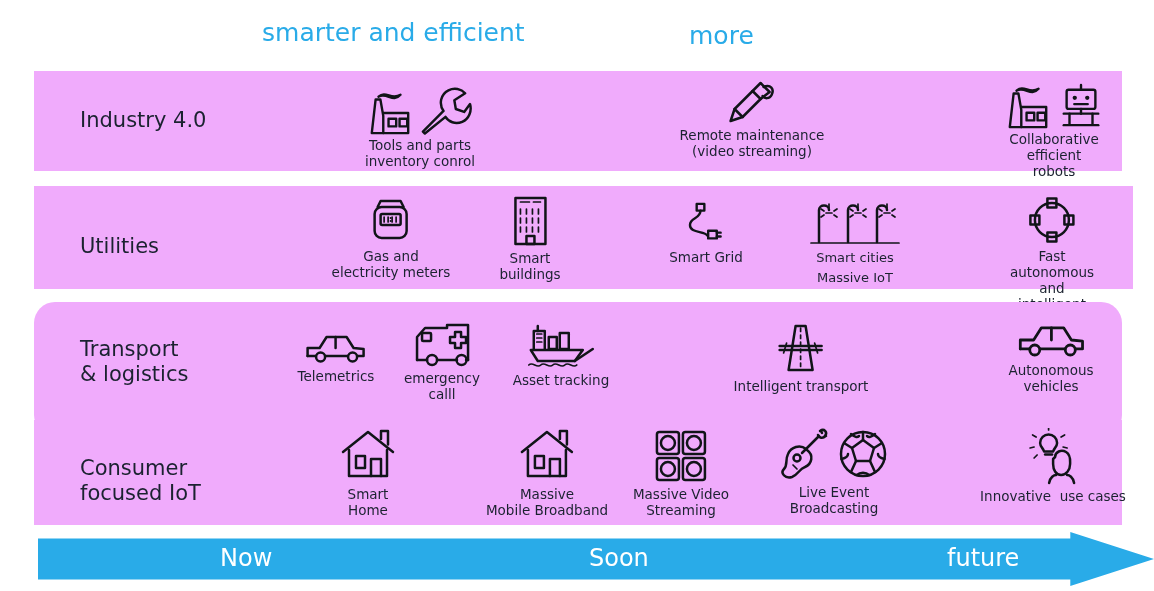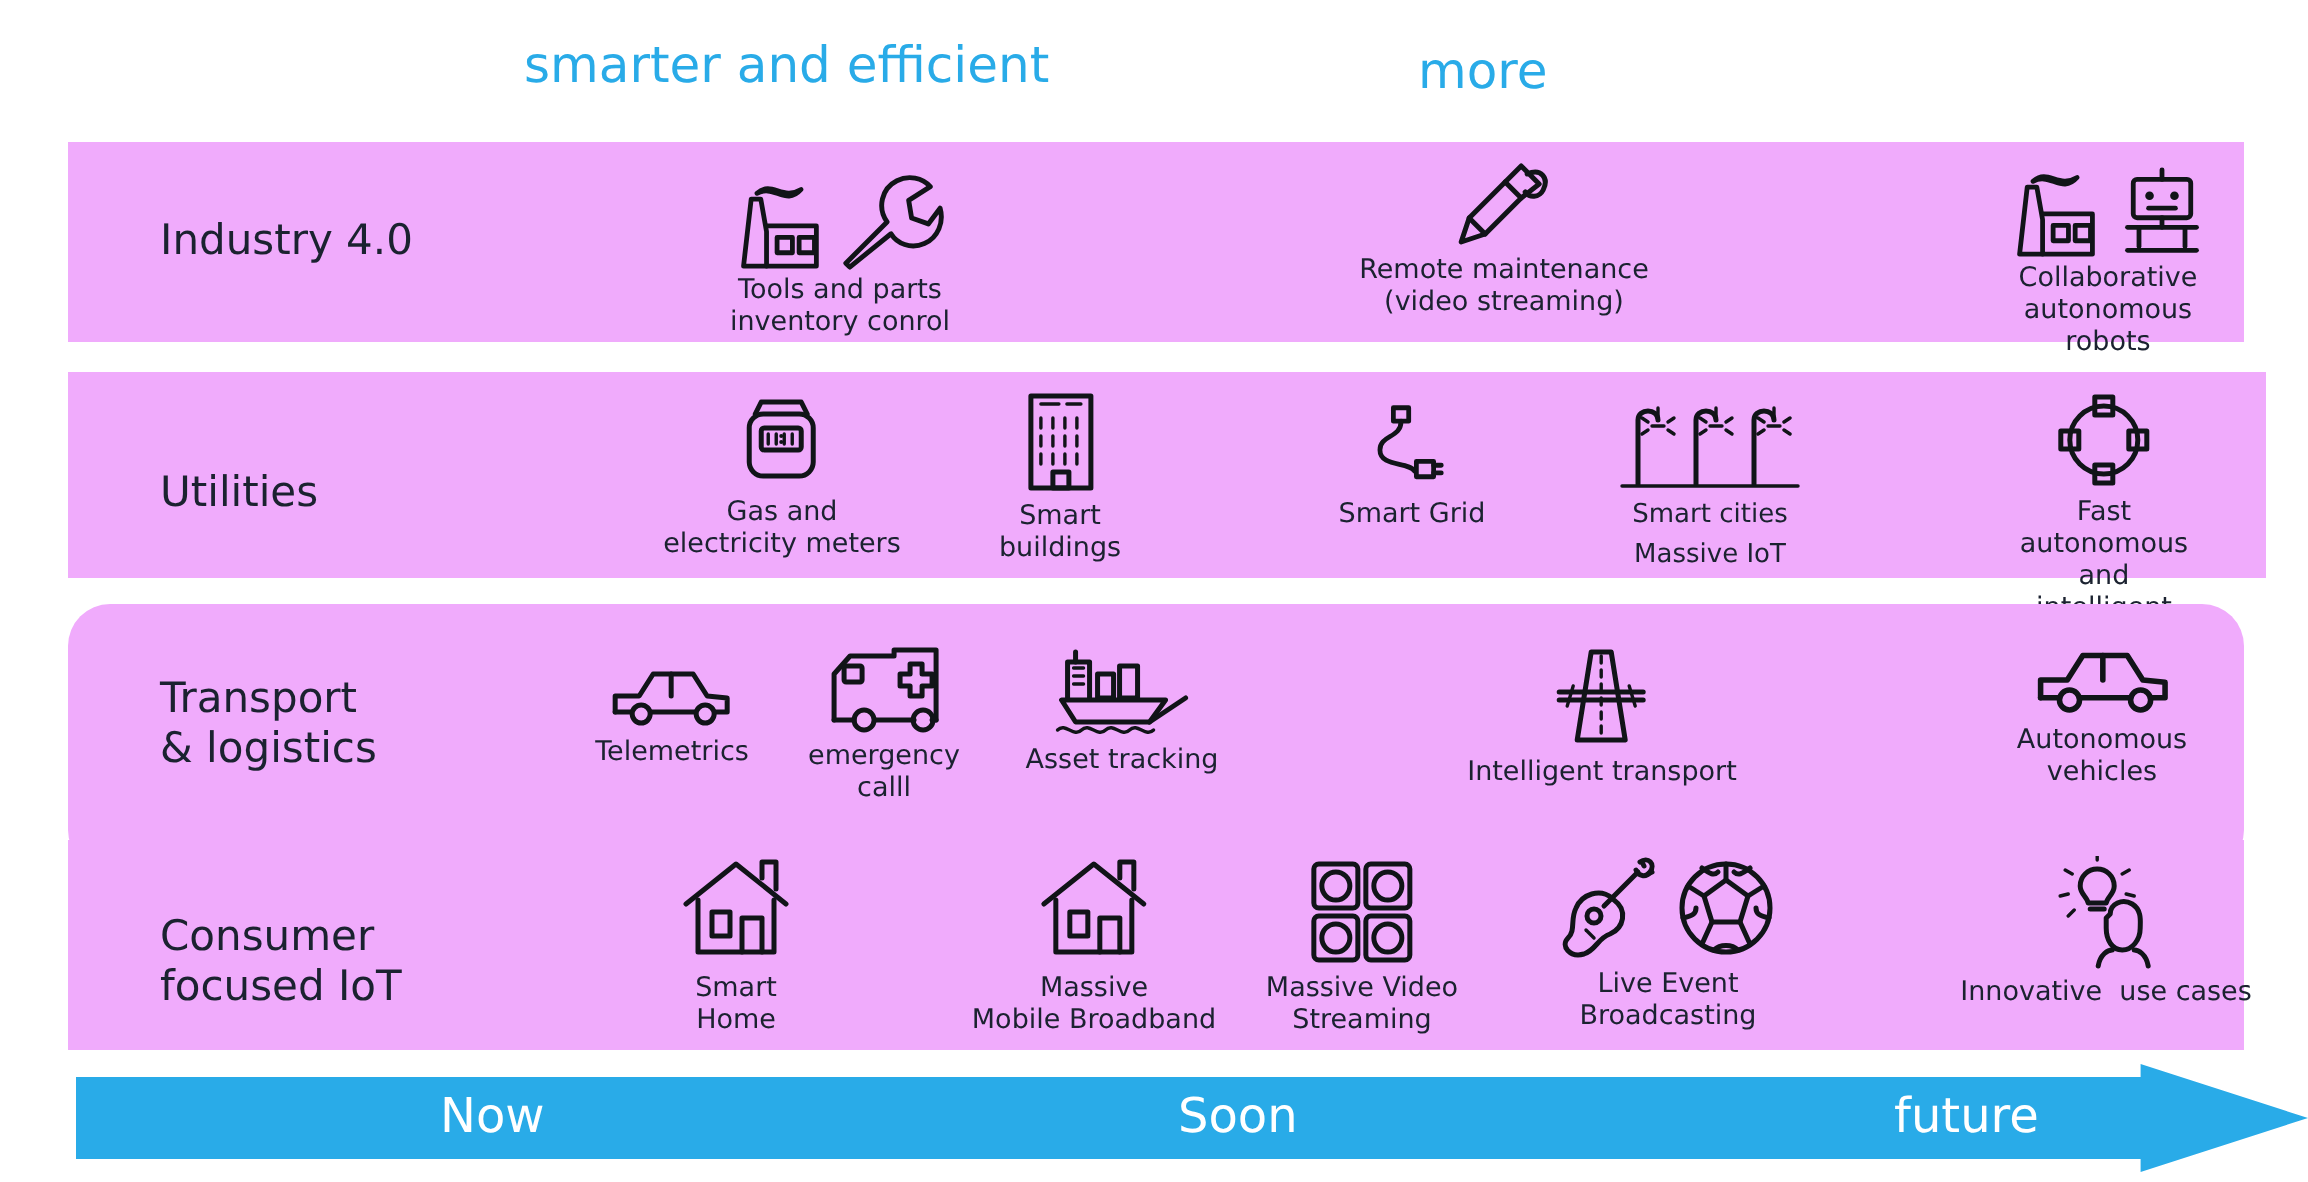--- a/index.html
+++ b/index.html
@@ -23,21 +23,21 @@
     width: 1154px; height: 68px;
   }
   .hdr {
     position: absolute;
     color: #29ABE8;
     font-size: 25px;
     line-height: 1;
     white-space: nowrap;
   }
   .hdr-smarter { left: 262px; top: 20px; }
-  .hdr-more    { left: 689px; top: 23px; margin-left: 20px; }
+  .hdr-more    { left: 689px; top: 23px; }
   .hdr-faster  { left: 933px; top: 19px; }
 
   
   .band {
     position: absolute;
     left: 34px;
     width: 1088px;
     background: #f0abfc;
   }
   #band-0 { top: 71px;  height: 100px; }
@@ -202,21 +202,21 @@
           <path class="s" d="M34 44 L62 44"></path>
           <path class="s" d="M48 54 L48 64"></path>
           <path class="s" d="M12 64 L84 64"></path>
           <path class="s" d="M24 64 L24 84"></path>
           <path class="s" d="M72 64 L72 84"></path>
           <path class="s" d="M12 88 L84 88"></path>
         </svg>
       </span>
     </div>
     <div class="cap">Collaborative
-autonomous robots</div>
+efficient robots</div>
   </div>
 </div>
 
 <div class="band" id="band-1">
   <div class="band-label">Utilities</div>
 
   <div class="cell" style="left:357px; top:10px;">
     <div class="icons">
       <span>
         <svg width="50" height="50" viewBox="0 0 100 100">

